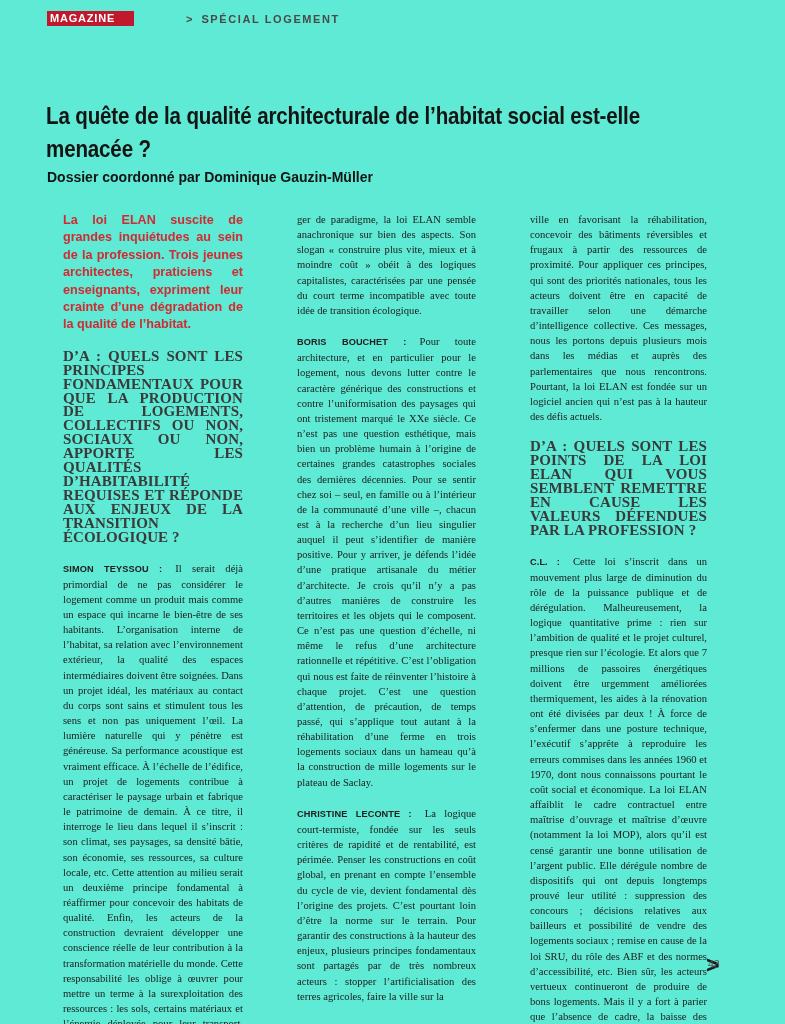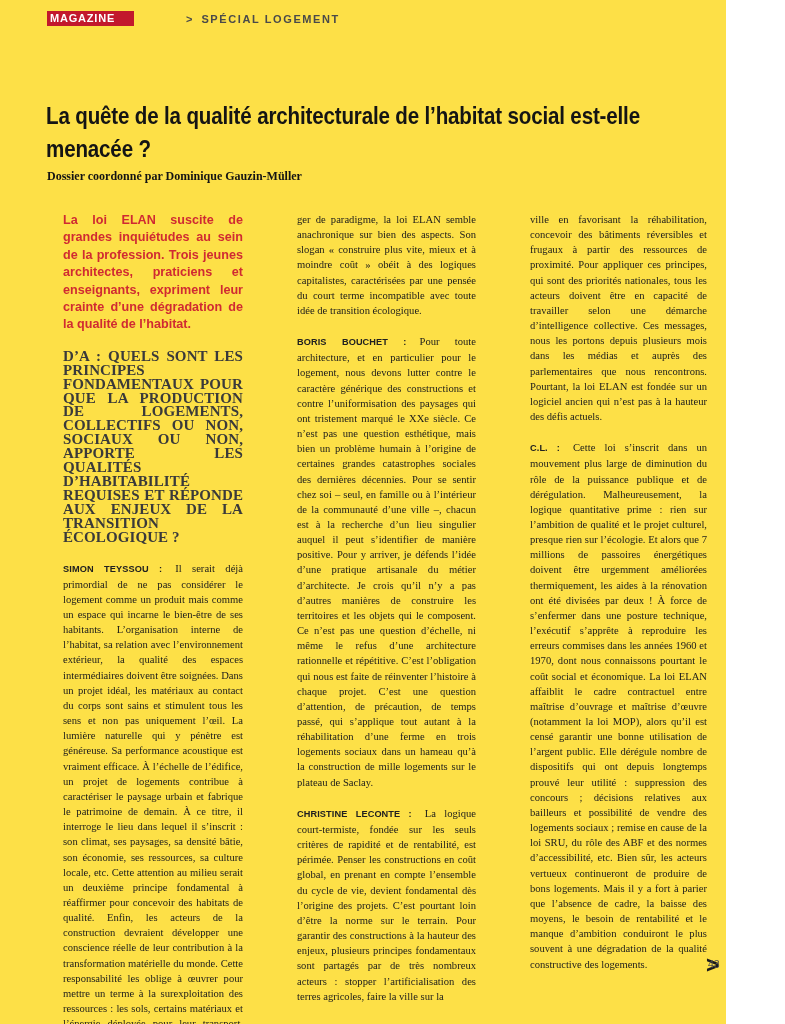--- a/index.html
+++ b/index.html
@@ -1,20 +1,20 @@
 <!DOCTYPE html>
 <html lang="fr" style="--accent-red: #C2182C; --intro-red: #D02A32;"><head>
 <meta charset="utf-8">
 <style>
   html, body { margin: 0; padding: 0; background: #ffffff; }
   .page {
     position: relative;
-    width: 726px;
+    width: 785px;
     height: 1024px;
-    background: #fde047;
+    background: #5eead4;
     overflow: hidden;
     font-family: "Liberation Sans", sans-serif;
     color: #1b1b1b;
   }
   
   .red-bar {
     position: absolute;
     left: 47px; top: 11px;
     width: 87px; height: 15px;
     background: var(--accent-red, #C2182C);
@@ -47,24 +47,23 @@
     font-weight: bold;
     line-height: 32.5px;
     letter-spacing: -0.2px;
     color: #141414;
     transform: scaleX(0.84);
     transform-origin: left top;
   }
   .byline {
     position: absolute;
     left: 47px; top: 169px;
-    font-size: 12px;
+    font-size: 14px;
     font-weight: bold;
     color: #141414;
-    font-family: Liberation Serif, serif;
   }
   
   .col { position: absolute; top: 196px; }
   .col p { margin: 16px; }
   .col1 { left: 47px;  width: 212px; }
   .col2 { left: 281px; width: 211px; }
   .col3 { left: 514px; width: 209px; }
   .intro {
     color: var(--intro-red, #D02A32);
     font-weight: bold;
@@ -137,19 +136,20 @@
   </div>
 
   <div class="col col2">
     <p class="body-text">ger de paradigme, la loi ELAN semble anachronique sur bien des aspects. Son slogan « construire plus vite, mieux et à moindre coût » obéit à des logiques capitalistes, caractérisées par une pensée du court terme incompatible avec toute idée de transition écologique.</p>
     <p class="body-text para-gap"><span class="speaker">BORIS BOUCHET :</span><span>Pour toute architecture, et en particulier pour le logement, nous devons lutter contre le caractère générique des constructions et contre l’uniformisation des paysages qui ont tristement marqué le XXe siècle. Ce n’est pas une question esthétique, mais bien un problème humain à l’origine de certaines grandes catastrophes sociales des dernières décennies. Pour se sentir chez soi – seul, en famille ou à l’intérieur de la communauté d’une ville –, chacun est à la recherche d’un lieu singulier auquel il peut s’identifier de manière positive. Pour y arriver, je défends l’idée d’une pratique artisanale du métier d’architecte. Je crois qu’il n’y a pas d’autres manières de construire les territoires et les objets qui le composent. Ce n’est pas une question d’échelle, ni même le refus d’une architecture rationnelle et répétitive. C’est l’obligation qui nous est faite de réinventer l’histoire à chaque projet. C’est une question d’attention, de précaution, de temps passé, qui s’applique tout autant à la réhabilitation d’une ferme en trois logements sociaux dans un hameau qu’à la construction de mille logements sur le plateau de Saclay.</span></p>
     <p class="body-text para-gap"><span class="speaker">CHRISTINE LECONTE :</span><span>La logique court-termiste, fondée sur les seuls critères de rapidité et de rentabilité, est périmée. Penser les constructions en coût global, en prenant en compte l’ensemble du cycle de vie, devient fondamental dès l’origine des projets. C’est pourtant loin d’être la norme sur le terrain. Pour garantir des constructions à la hauteur des enjeux, plusieurs principes fondamentaux sont partagés par de très nombreux acteurs : stopper l’artificialisation des terres agricoles, faire la ville sur la</span></p>
   </div>
 
   <div class="col col3">
     <p class="body-text">ville en favorisant la réhabilitation, concevoir des bâtiments réversibles et frugaux à partir des ressources de proximité. Pour appliquer ces principes, qui sont des priorités nationales, tous les acteurs doivent être en capacité de travailler selon une démarche d’intelligence collective. Ces messages, nous les portons depuis plusieurs mois dans les médias et auprès des parlementaires que nous rencontrons. Pourtant, la loi ELAN est fondée sur un logiciel ancien qui n’est pas à la hauteur des défis actuels.</p>
+    <p class="question para-gap">D’A : QUELS SONT LES POINTS DE LA LOI ELAN QUI VOUS SEMBLENT REMETTRE EN CAUSE LES VALEURS DÉFENDUES PAR LA PROFESSION ?</p>
     <p class="body-text"><span class="speaker">C.L. :</span><span>Cette loi s’inscrit dans un mouvement plus large de diminution du rôle de la puissance publique et de dérégulation. Malheureusement, la logique quantitative prime : rien sur l’ambition de qualité et le projet culturel, presque rien sur l’écologie. Et alors que 7 millions de passoires énergétiques doivent être urgemment améliorées thermiquement, les aides à la rénovation ont été divisées par deux ! À force de s’enfermer dans une posture technique, l’exécutif s’apprête à reproduire les erreurs commises dans les années 1960 et 1970, dont nous connaissons pourtant le coût social et économique. La loi ELAN affaiblit le cadre contractuel entre maîtrise d’ouvrage et maîtrise d’œuvre (notamment la loi MOP), alors qu’il est censé garantir une bonne utilisation de l’argent public. Elle dérégule nombre de dispositifs qui ont depuis longtemps prouvé leur utilité : suppression des concours ; décisions relatives aux bailleurs et possibilité de vendre des logements sociaux ; remise en cause de la loi SRU, du rôle des ABF et des normes d’accessibilité, etc. Bien sûr, les acteurs vertueux continueront de produire de bons logements. Mais il y a fort à parier que l’absence de cadre, la baisse des moyens, le besoin de rentabilité et le manque d’ambition conduiront le plus souvent à une dégradation de la qualité constructive des logements.</span></p>
   </div>
 
   <div class="next-arrow">&gt;</div>
   <div class="page-number">43</div>
 
 </div>
 
 </body></html>

